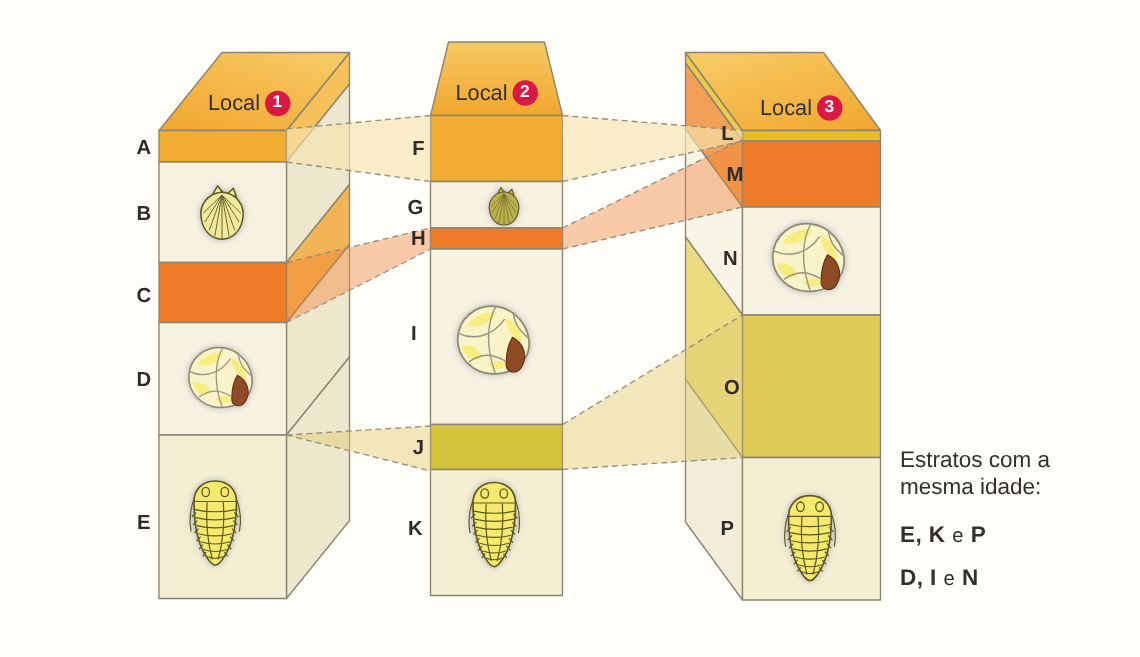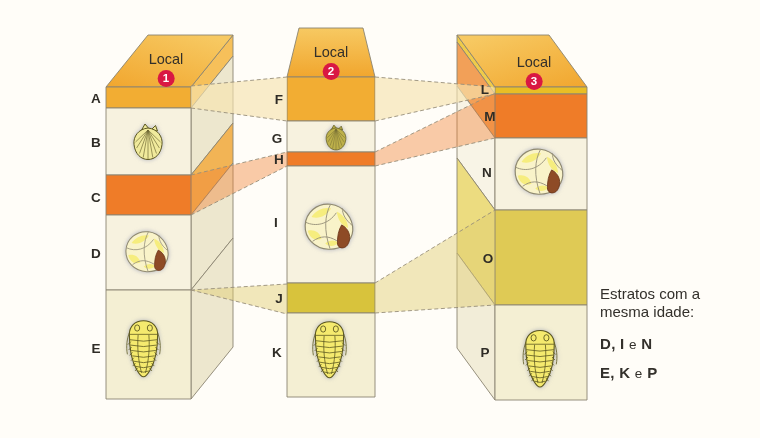--- a/index.html
+++ b/index.html
@@ -43,29 +43,29 @@
   .tri-eye{fill:none;stroke:var(--fossil-stroke);stroke-width:.9;}
   
   .lyr{
     position:absolute; transform:translate(-50%,-50%);
     font-size:13.5px; font-weight:bold; color:var(--label-text);
     letter-spacing:.2px; white-space:nowrap;
   }
   .site{
     position:absolute; transform:translate(-50%,-50%);
     display:flex; align-items:center; gap:3px;
-    font-size:14.5px; font-weight:500; color:var(--site-text); white-space:nowrap;flex-direction:column;
+    font-size:14.5px; font-weight:500; color:var(--site-text); white-space:nowrap;
   }
   .badge{
     width:17px;height:17px;border-radius:50%;
     background:var(--badge-red); color:var(--badge-text);
     font-size:11.5px; line-height:17px; font-weight:bold; text-align:center;
   }
   .legend{position:absolute; left:600px; top:281px; width:156px; color:var(--legend-text);}
-  .legend .hd{font-size:15px; line-height:1.18; font-weight:500; width:106px; margin:4px 0 15px 0;}
+  .legend .hd{font-size:15px; line-height:1.18; font-weight:500; width:106px; margin:17px 0 15px 0;}
   .legend .entry{font-size:15px; font-weight:bold; margin:0 0 12px 0; letter-spacing:.3px;}
   .legend .conj{font-weight:400; font-size:13.5px;}
 </style>
 </head>
 <body>
 
 <div id="stage">
   <svg width="760" height="438" viewBox="0 0 760 438">
     <defs>
       <linearGradient id="gradTop1" x1="0" y1="1" x2="0.8" y2="0">
@@ -199,16 +199,16 @@
   <div class="lyr" style="left:277px;top:352px;">K</div>
 
   <div class="lyr" style="left:485px;top:89px;">L</div>
   <div class="lyr" style="left:490px;top:116px;">M</div>
   <div class="lyr" style="left:487px;top:172px;">N</div>
   <div class="lyr" style="left:488px;top:258px;">O</div>
   <div class="lyr" style="left:485px;top:352px;">P</div>
 
   <div class="legend">
     <p class="hd">Estratos com a mesma idade:</p>
+    <p class="entry"><span>E, K</span> <span class="conj">e</span> <span>P</span></p>
     <p class="entry"><span>D, I</span> <span class="conj">e</span> <span>N</span></p>
-    <p class="entry"><span>E, K</span> <span class="conj">e</span> <span>P</span></p>
   </div>
 </div>
 
 </body></html>

